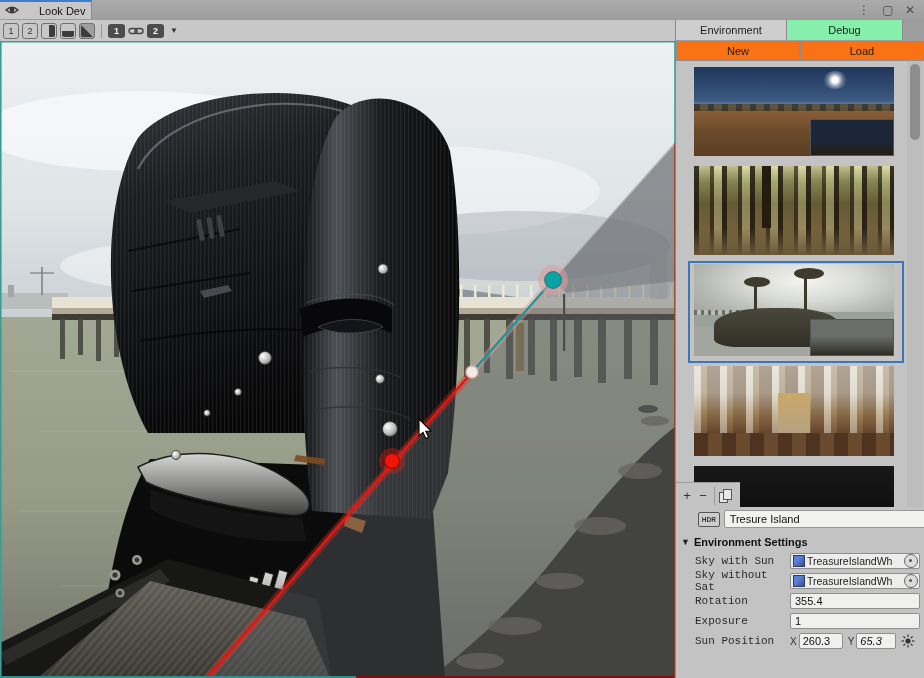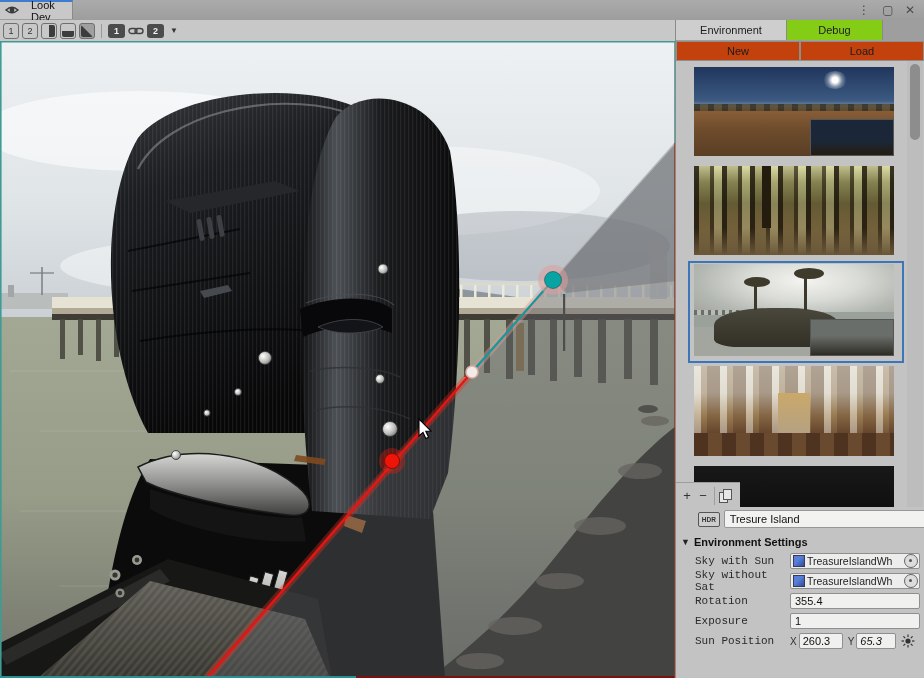--- a/index.html
+++ b/index.html
@@ -3,22 +3,22 @@
 <meta charset="utf-8">
 <style>
   html,body{margin:0;padding:0;}
   body{width:924px;height:678px;position:relative;overflow:hidden;
        font-family:"Liberation Sans","DejaVu Sans",sans-serif;
        background:#c2c2c2;-webkit-font-smoothing:antialiased;}
   .abs{position:absolute;}
 
   
   #titlebar{left:0;top:0;width:924px;height:20px;background:linear-gradient(#ababab,#9d9d9d);border-bottom:1px solid #8a8a8a;}
-  #lookdev-tab{left:0;top:0;width:73px;height:19px;background:#c8c8c8;border-top:2px solid #3e7cd0;
-     border-right:1px solid #8a8a8a;display:flex;align-items:center;gap:12px;padding-left:5px;box-sizing:border-box;}
+  #lookdev-tab{left:0;top:0;width:92px;height:19px;background:#c8c8c8;border-top:2px solid #3e7cd0;
+     border-right:1px solid #8a8a8a;display:flex;align-items:center;gap:20px;padding-left:5px;box-sizing:border-box;}
   #lookdev-tab span.t{font-size:11px;color:#111;}
   .winctl{top:2px;width:16px;height:16px;color:#4a4a4a;font-size:12px;line-height:16px;text-align:center;cursor:default;}
 
   
   #vp-toolbar{left:0;top:20px;width:676px;height:21px;background:#c8c8c8;display:flex;align-items:center;gap:3px;padding-left:3px;box-sizing:border-box;}
   .tbtn{width:16px;height:16px;border:1px solid #6f6f6f;border-radius:3px;background:#c8c8c8;
         font-size:9px;color:#333;display:flex;align-items:center;justify-content:center;box-sizing:border-box;position:relative;}
   .tbtn.active{background:#9f9f9f;}
   .half-r,.half-b,.diag{position:absolute;}
   .half-r{right:1px;top:1px;bottom:1px;width:6px;background:#3c3c3c;border-radius:0 2px 2px 0;}
@@ -29,24 +29,24 @@
         display:flex;align-items:center;justify-content:center;}
   .dd-arrow{font-size:8px;color:#333;width:14px;text-align:center;}
 
   
   #viewport{left:0;top:41px;width:676px;height:637px;background:#000;}
   #viewport svg{display:block;}
   
   #panel-tabs{left:676px;top:20px;width:248px;height:21px;background:#9e9e9e;display:flex;}
   .ptab{height:20px;font-size:11px;display:flex;align-items:center;justify-content:center;border-right:1px solid #8a8a8a;box-sizing:border-box;color:#1c1c1c;}
   .ptab.active{background:#cecece;width:111px;}
-  .ptab.inactive{background:#84cc16;width:96px;}
+  .ptab.inactive{background:#86efac;width:116px;}
   #panel{left:676px;top:41px;width:248px;height:637px;background:#c3c3c3;}
   #newload{left:0;top:0;width:248px;height:20px;display:flex;}
-  .nlbtn{flex:1;height:20px;background:#c2410c;border:1px solid #8e8e8e;box-sizing:border-box;
+  .nlbtn{flex:1;height:20px;background:#f97316;border:1px solid #8e8e8e;box-sizing:border-box;
         font-size:11px;color:#1c1c1c;display:flex;align-items:center;justify-content:center;}
   #hdri-list{left:0;top:20px;width:248px;height:446px;overflow:hidden;background:#c3c3c3;}
   .thumb{position:absolute;left:18px;width:200px;overflow:hidden;}
   .thumb .inset{position:absolute;right:0;bottom:0;width:84px;height:37px;border:1px solid #555;box-sizing:border-box;}
   .sel-border{position:absolute;left:12px;width:212px;border:2px solid #3a76b8;}
   #list-scroll{position:absolute;right:1px;top:0px;width:16px;height:446px;background:#bdbdbd;}
   #list-thumb{position:absolute;left:3px;top:3px;width:10px;height:76px;background:#8d8d8d;border-radius:5px;}
   #list-actions{position:absolute;left:0;bottom:-1px;height:26px;width:64px;background:#c3c3c3;display:flex;align-items:center;gap:2px;padding-left:4px;box-sizing:border-box;border-top:1px solid #9d9d9d;}
   .act{font-size:13px;color:#333;width:14px;height:16px;line-height:15px;text-align:center;}
   .act-sep{width:1px;height:18px;background:#9d9d9d;margin:0 2px;}

